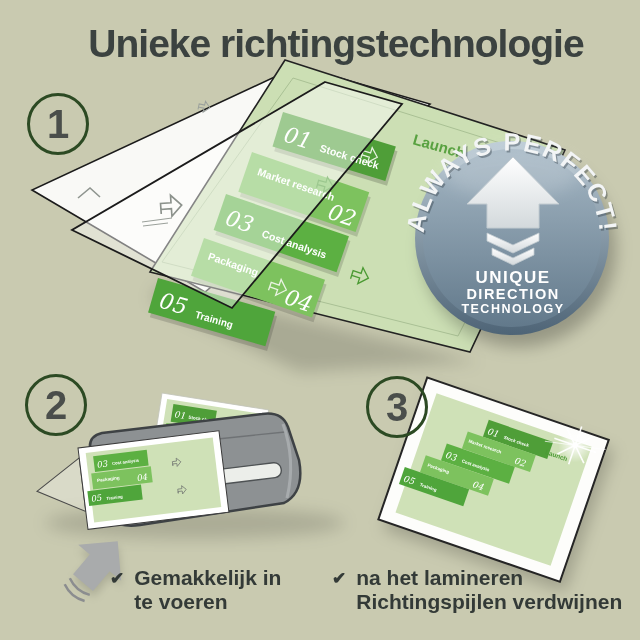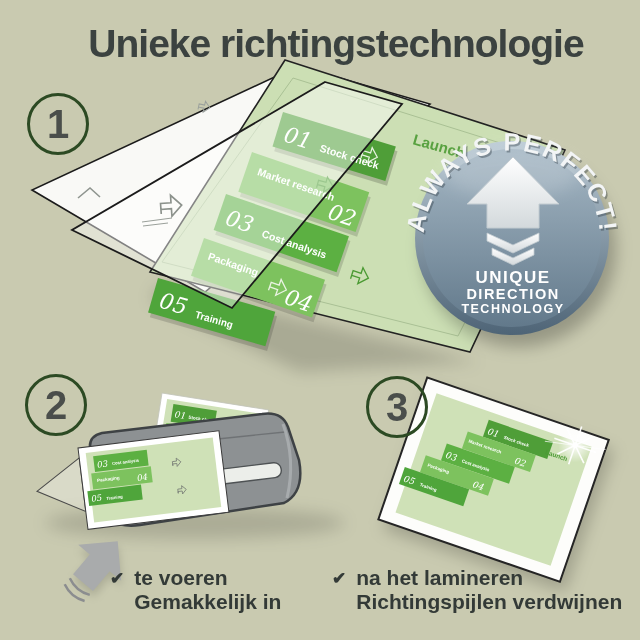--- a/index.html
+++ b/index.html
@@ -224,22 +224,22 @@
   <div class="step-circle step-2">
     <span>2</span>
   </div>
   <div class="step-circle step-3">
     <span>3</span>
   </div>
 
   <div class="check-item ci-1">
     <span class="mark">✔</span>
     <div class="txt">
+      <div>Gemakkelijk in</div>
       <div>te voeren</div>
-      <div>Gemakkelijk in</div>
     </div>
   </div>
   <div class="check-item ci-2">
     <span class="mark">✔</span>
     <div class="txt">
       <div>na het lamineren</div>
       <div>Richtingspijlen verdwijnen</div>
     </div>
   </div>
 

